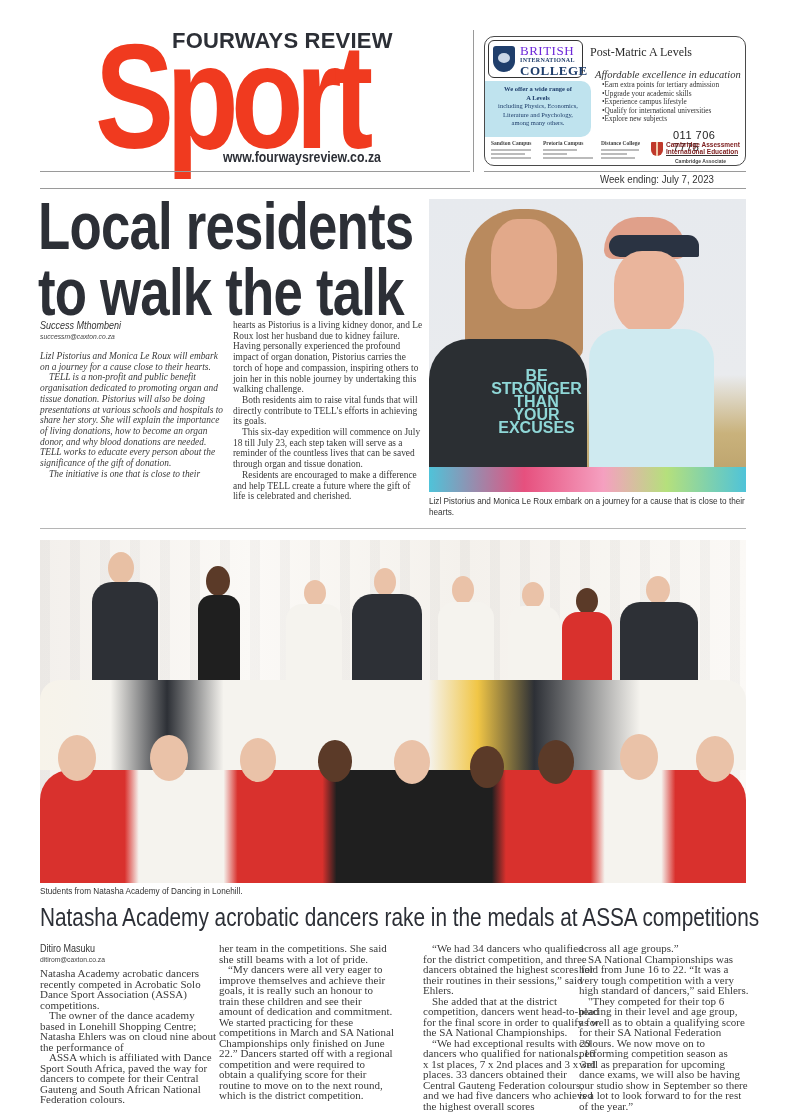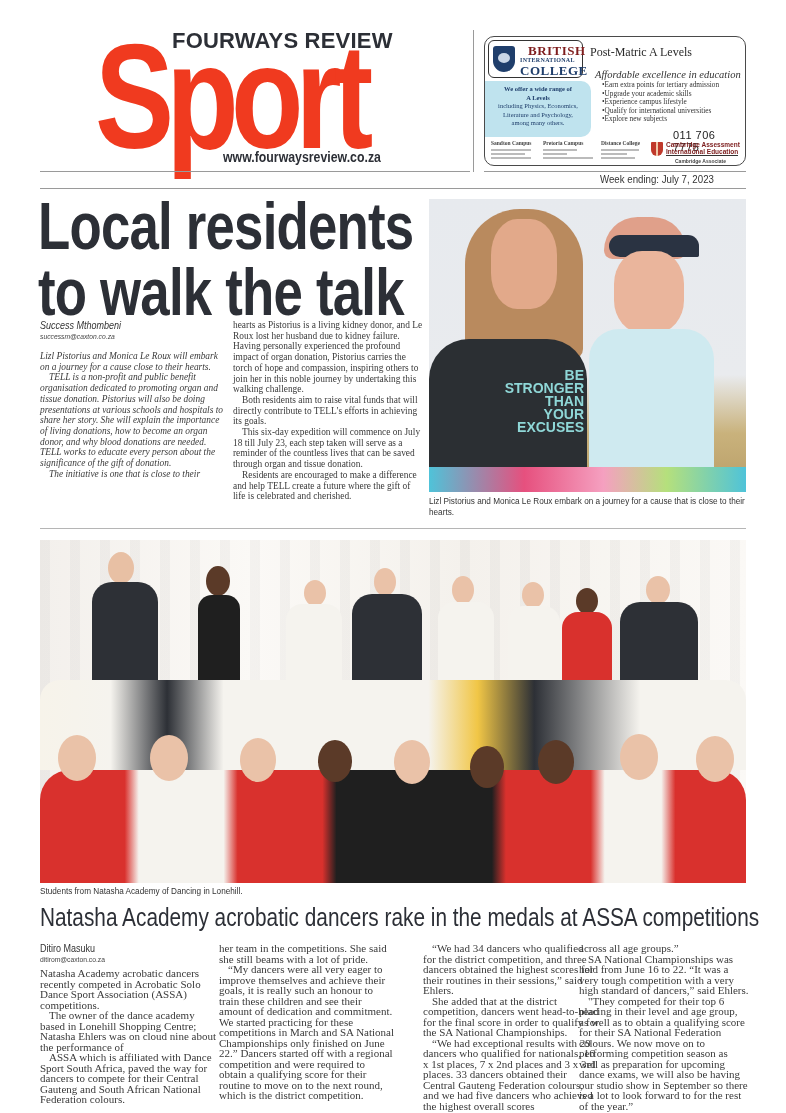--- a/index.html
+++ b/index.html
@@ -11,21 +11,21 @@
   .mast-sport { left: 95px; top: 22px; font-family: "Liberation Sans", sans-serif; font-weight: bold; color: #f03a1f; font-size: 152px; line-height: 1; letter-spacing: -10px; transform: scaleX(0.78) scaleY(0.98); transform-origin: left top; }
   .mast-url { left: 223px; top: 150px; font-family: "Liberation Sans", sans-serif; font-weight: bold; font-size: 14px; color: #2c2f36; line-height: 1; transform: scaleX(0.88); transform-origin: left top; }
   .mast-rule { left: 40px; top: 171px; width: 430px; height: 1px; background: #9a9a9a; }
   .mast-vrule { left: 473px; top: 30px; width: 1px; height: 142px; background: #9a9a9a; }
 
   
   .ad { left: 484px; top: 36px; width: 262px; height: 130px; border: 1px solid #4a4a4a; border-radius: 10px; box-sizing: border-box; overflow: hidden; background: #fff; }
   .ad-logo { position: absolute; left: 3px; top: 3px; width: 95px; height: 38px; border: 1px solid #333; border-radius: 6px; box-sizing: border-box; background: #fff; }
   .ad-crest { position: absolute; left: 4px; top: 5px; width: 22px; height: 26px; background: #1f3e6b; border-radius: 3px 3px 11px 11px; }
   .ad-crest::after { content: ""; position: absolute; left: 5px; top: 7px; width: 12px; height: 10px; border-radius: 50%; background: #c9d6e6; }
-  .ad-logo-t1 { position: absolute; left: 31px; top: 2px; font-family: "Liberation Serif", serif; font-weight: bold; font-size: 13px; color: #7f1d1d; letter-spacing: 0.5px; margin-left: 8px; }
+  .ad-logo-t1 { position: absolute; left: 31px; top: 2px; font-family: "Liberation Serif", serif; font-weight: normal; font-size: 13px; color: #6d28d9; letter-spacing: 0.5px; }
   .ad-logo-t2 { position: absolute; left: 31px; top: 16px; font-family: "Liberation Serif", serif; font-weight: bold; font-size: 6px; color: #1f3e6b; letter-spacing: 0.3px; }
   .ad-logo-t3 { position: absolute; left: 31px; top: 22px; font-family: "Liberation Serif", serif; font-weight: bold; font-size: 13px; color: #1f3e6b; letter-spacing: 0.5px; }
   .ad-title { position: absolute; left: 105px; top: 8px; font-family: "Liberation Serif", serif; font-size: 12px; color: #2a2a2a; white-space: nowrap; }
   .ad-sub { position: absolute; left: 110px; top: 32px; font-family: "Liberation Serif", serif; font-style: italic; font-size: 10.5px; color: #333; white-space: nowrap; }
   .ad-blue { position: absolute; left: 0; top: 44px; width: 106px; height: 56px; background: #bfe3ee; border-radius: 0 10px 10px 0; font-family: "Liberation Serif", serif; font-size: 6.5px; color: #1f3e6b; text-align: center; line-height: 8.5px; padding-top: 4px; box-sizing: border-box; }
   .ad-bullets { position: absolute; left: 117px; top: 44px; margin: 0; padding: 0; list-style: none; font-family: "Liberation Serif", serif; font-size: 7.3px; color: #333; line-height: 8.5px; }
   .ad-bullets li::before { content: "\2022 "; }
   .ad-phone { position: absolute; left: 188px; top: 92px; font-family: "Liberation Sans", sans-serif; font-size: 11px; color: #222; letter-spacing: 0.5px; }
   .ad-campus { position: absolute; top: 104px; font-family: "Liberation Serif", serif; font-size: 5px; color: #444; line-height: 5.5px; }
   .ad-campus b { font-size: 5.5px; }
@@ -133,21 +133,21 @@
   <p>This six-day expedition will commence on July 18 till July 23, each step taken will serve as a reminder of the countless lives that can be saved through organ and tissue donation.</p>
   <p>Residents are encouraged to make a difference and help TELL create a future where the gift of life is celebrated and cherished.</p>
 </div>
 
 <div class="abs photo1">
 
   <div class="person" style="left:0;top:0;width:317px;height:293px;">
     <div style="position:absolute;left:36px;top:10px;width:118px;height:150px;background:#b98a5e;border-radius:55px 55px 10px 10px;"></div>
     <div style="position:absolute;left:62px;top:20px;width:66px;height:90px;background:#e2a98a;border-radius:40%;"></div>
     <div style="position:absolute;left:0;top:140px;width:158px;height:153px;background:#2b2f33;border-radius:40px 40px 0 0;"></div>
-    <div style="position:absolute;left:60px;top:170px;width:95px;text-align:right;font-family:'Liberation Sans',sans-serif;font-weight:bold;font-size:14px;line-height:13px;color:#8fd7d7;">
+    <div style="position:absolute;left:60px;top:170px;width:95px;text-align:center;font-family:'Liberation Sans',sans-serif;font-weight:bold;font-size:16px;line-height:13px;color:#8fd7d7;">
       <div>BE</div>
       <div>STRONGER</div>
       <div>THAN</div>
       <div>YOUR</div>
       <div>EXCUSES</div>
     </div>
 
     <div style="position:absolute;left:175px;top:18px;width:82px;height:42px;background:#e0a08a;border-radius:40px 40px 10px 10px;"></div>
     <div style="position:absolute;left:180px;top:36px;width:90px;height:22px;background:#2a3342;border-radius:30px 30px 4px 30px;"></div>
     <div style="position:absolute;left:185px;top:52px;width:70px;height:82px;background:#eab59c;border-radius:40%;"></div>

